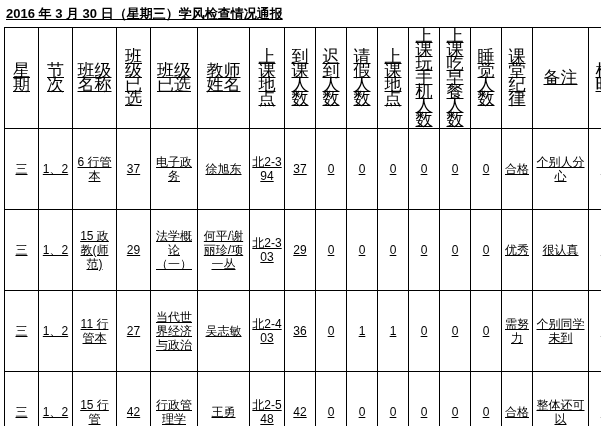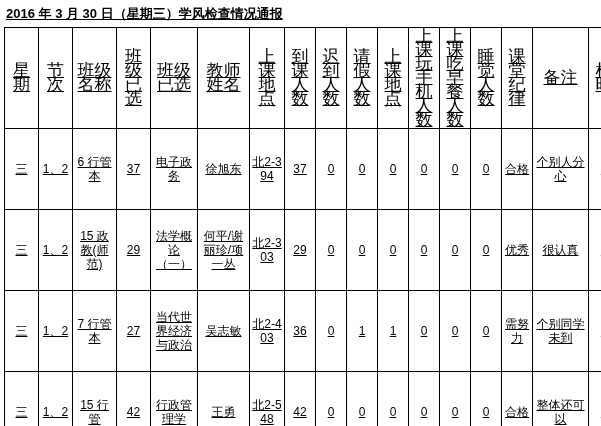--- a/index.html
+++ b/index.html
@@ -157,21 +157,21 @@
         <td>0</td>
         <td>0</td>
         <td>0</td>
         <td>优秀</td>
         <td>很认真</td>
         <td>8:33</td>
       </tr>
       <tr>
         <td>三</td>
         <td>1、2</td>
-        <td>7 行管本</td>
+        <td>11 行管本</td>
         <td>27</td>
         <td>当代世界经济与政治</td>
         <td>吴志敏</td>
         <td>北2-403</td>
         <td>36</td>
         <td>0</td>
         <td>1</td>
         <td>1</td>
         <td>0</td>
         <td>0</td>

